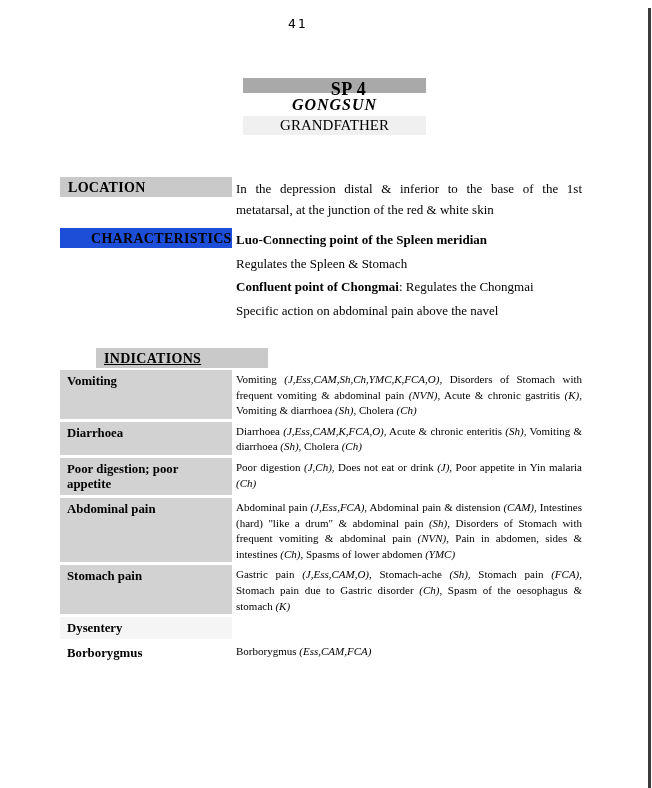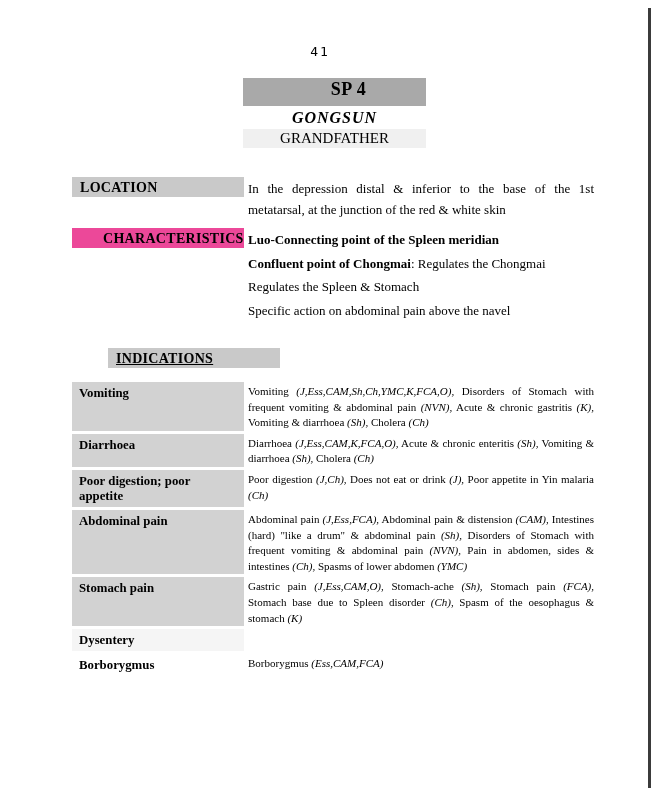--- a/index.html
+++ b/index.html
@@ -2,42 +2,42 @@
 <html><head>
 <meta charset="utf-8">
 <style>
   html,body{margin:0;padding:0;}
   body{
     width:652px;height:788px;background:#ffffff;position:relative;
     font-family:"Liberation Serif", serif;color:#000;overflow:hidden;
   }
   .scan-edge{position:absolute;left:648px;top:8px;width:3px;height:780px;background:#3b3b3b;}
   .page-number{
-    position:absolute;top:44px;left:288px;width:64px;text-align:center;
+    position:absolute;top:16px;left:288px;width:64px;text-align:left;
     font-family:"DejaVu Sans Mono", monospace;font-size:13px;letter-spacing:2px;
   }
   .title-block{position:absolute;left:243px;top:78px;width:183px;text-align:center;}
-  .sp-bar{height:28px;font-weight:bold;font-size:18px;line-height:22px;letter-spacing:.5px;padding-left:28px;}
+  .sp-bar{height:15px;font-weight:bold;font-size:18px;line-height:22px;letter-spacing:.5px;padding-left:28px;}
   .pinyin{font-weight:bold;font-style:italic;font-size:16px;line-height:23px;letter-spacing:1px;}
   .english-box{font-size:15px;line-height:16px;padding:1px 0 2px;}
 
-  .content{position:absolute;left:72px;top:177px;width:524px;}
+  .content{position:absolute;left:60px;top:177px;width:524px;}
   .sec-row{display:flex;align-items:flex-start;}
   .sec-bar{
     width:172px;flex-shrink:0;box-sizing:border-box;
     font-weight:bold;font-size:14px;line-height:15px;
     padding:3px 0 2px 8px;letter-spacing:.3px;
   }
   .sec-body{margin-left:4px;width:346px;font-size:13px;}
   .location-row{margin-bottom:8px;}
   .location-text{line-height:21px;text-align:justify;padding-top:1px;}
   .char-body{padding-top:5px;}
   .char-item{font-size:13px;line-height:14.5px;margin-bottom:9px;}
   .char-item b{font-weight:bold;}
-  .ind-header-row{margin-top:21px;margin-bottom:14px;padding-left:36px;}
+  .ind-header-row{margin-top:21px;margin-bottom:2px;padding-left:36px;}
   .underlined{text-decoration:underline;}
   .ind-row{display:flex;margin-bottom:3px;align-items:stretch;}
   .ind-label{
     width:172px;flex-shrink:0;box-sizing:border-box;
     font-weight:bold;font-size:12.8px;line-height:15px;
     padding:4px 10px 3px 7px;
   }
   .ind-detail{
     margin-left:4px;width:346px;box-sizing:border-box;
     font-size:11px;line-height:15.6px;text-align:justify;padding-top:2px;
@@ -60,25 +60,25 @@
 </div>
 
 <div class="content">
 
   <div class="sec-row location-row">
     <div class="sec-bar" style="background: rgb(201, 201, 201);">LOCATION</div>
     <div class="sec-body location-text">In the depression distal &amp; inferior to the base of the 1st metatarsal, at the junction of the red &amp; white skin</div>
   </div>
 
   <div class="sec-row">
-    <div class="sec-bar" style="background: #ec4899; padding-left: 31px;">CHARACTERISTICS</div>
+    <div class="sec-bar" style="background: #1d4ed8; padding-left: 31px;">CHARACTERISTICS</div>
     <div class="sec-body char-body" id="char-body">
         <div class="char-item"><b>Luo-Connecting point of the Spleen meridian</b></div>
+        <div class="char-item"><span>Regulates the Spleen &amp; Stomach</span></div>
         <div class="char-item"><b>Confluent point of Chongmai</b><span>: Regulates the Chongmai</span></div>
-        <div class="char-item"><span>Regulates the Spleen &amp; Stomach</span></div>
         <div class="char-item"><span>Specific action on abdominal pain above the navel</span></div>
       </div>
   </div>
 
   <div class="sec-row ind-header-row">
     <div class="sec-bar" style="background: rgb(201, 201, 201);"><span class="underlined">INDICATIONS</span></div>
   </div>
 
   <div id="ind-rows">
       <div class="ind-row">
@@ -92,21 +92,21 @@
       <div class="ind-row">
         <div class="ind-label" style="background: rgb(210, 210, 210);">Poor digestion; poor appetite</div>
         <div class="ind-detail"><span>Poor digestion </span><span class="ref">(J,Ch),</span><span> Does not eat or drink </span><span class="ref">(J),</span><span> Poor appetite in Yin malaria </span><span class="ref">(Ch)</span></div>
       </div>
       <div class="ind-row">
         <div class="ind-label" style="background: rgb(210, 210, 210);">Abdominal pain</div>
         <div class="ind-detail"><span>Abdominal pain </span><span class="ref">(J,Ess,FCA),</span><span> Abdominal pain &amp; distension </span><span class="ref">(CAM),</span><span> Intestines (hard) "like a drum" &amp; abdominal pain </span><span class="ref">(Sh),</span><span> Disorders of Stomach with frequent vomiting &amp; abdominal pain </span><span class="ref">(NVN),</span><span> Pain in abdomen, sides &amp; intestines </span><span class="ref">(Ch),</span><span> Spasms of lower abdomen </span><span class="ref">(YMC)</span></div>
       </div>
       <div class="ind-row">
         <div class="ind-label" style="background: rgb(210, 210, 210);">Stomach pain</div>
-        <div class="ind-detail"><span>Gastric pain </span><span class="ref">(J,Ess,CAM,O),</span><span> Stomach-ache </span><span class="ref">(Sh),</span><span> Stomach pain </span><span class="ref">(FCA),</span><span> Stomach base due to Spleen disorder </span><span class="ref">(Ch),</span><span> Spasm of the oesophagus &amp; stomach </span><span class="ref">(K)</span></div>
+        <div class="ind-detail"><span>Gastric pain </span><span class="ref">(J,Ess,CAM,O),</span><span> Stomach-ache </span><span class="ref">(Sh),</span><span> Stomach pain </span><span class="ref">(FCA),</span><span> Stomach pain due to Gastric disorder </span><span class="ref">(Ch),</span><span> Spasm of the oesophagus &amp; stomach </span><span class="ref">(K)</span></div>
       </div>
       <div class="ind-row">
         <div class="ind-label" style="background: rgb(245, 245, 245);">Dysentery</div>
       </div>
       <div class="ind-row">
         <div class="ind-label" style="background: transparent;">Borborygmus</div>
         <div class="ind-detail"><span>Borborygmus </span><span class="ref">(Ess,CAM,FCA)</span></div>
       </div>
     </div>
 

